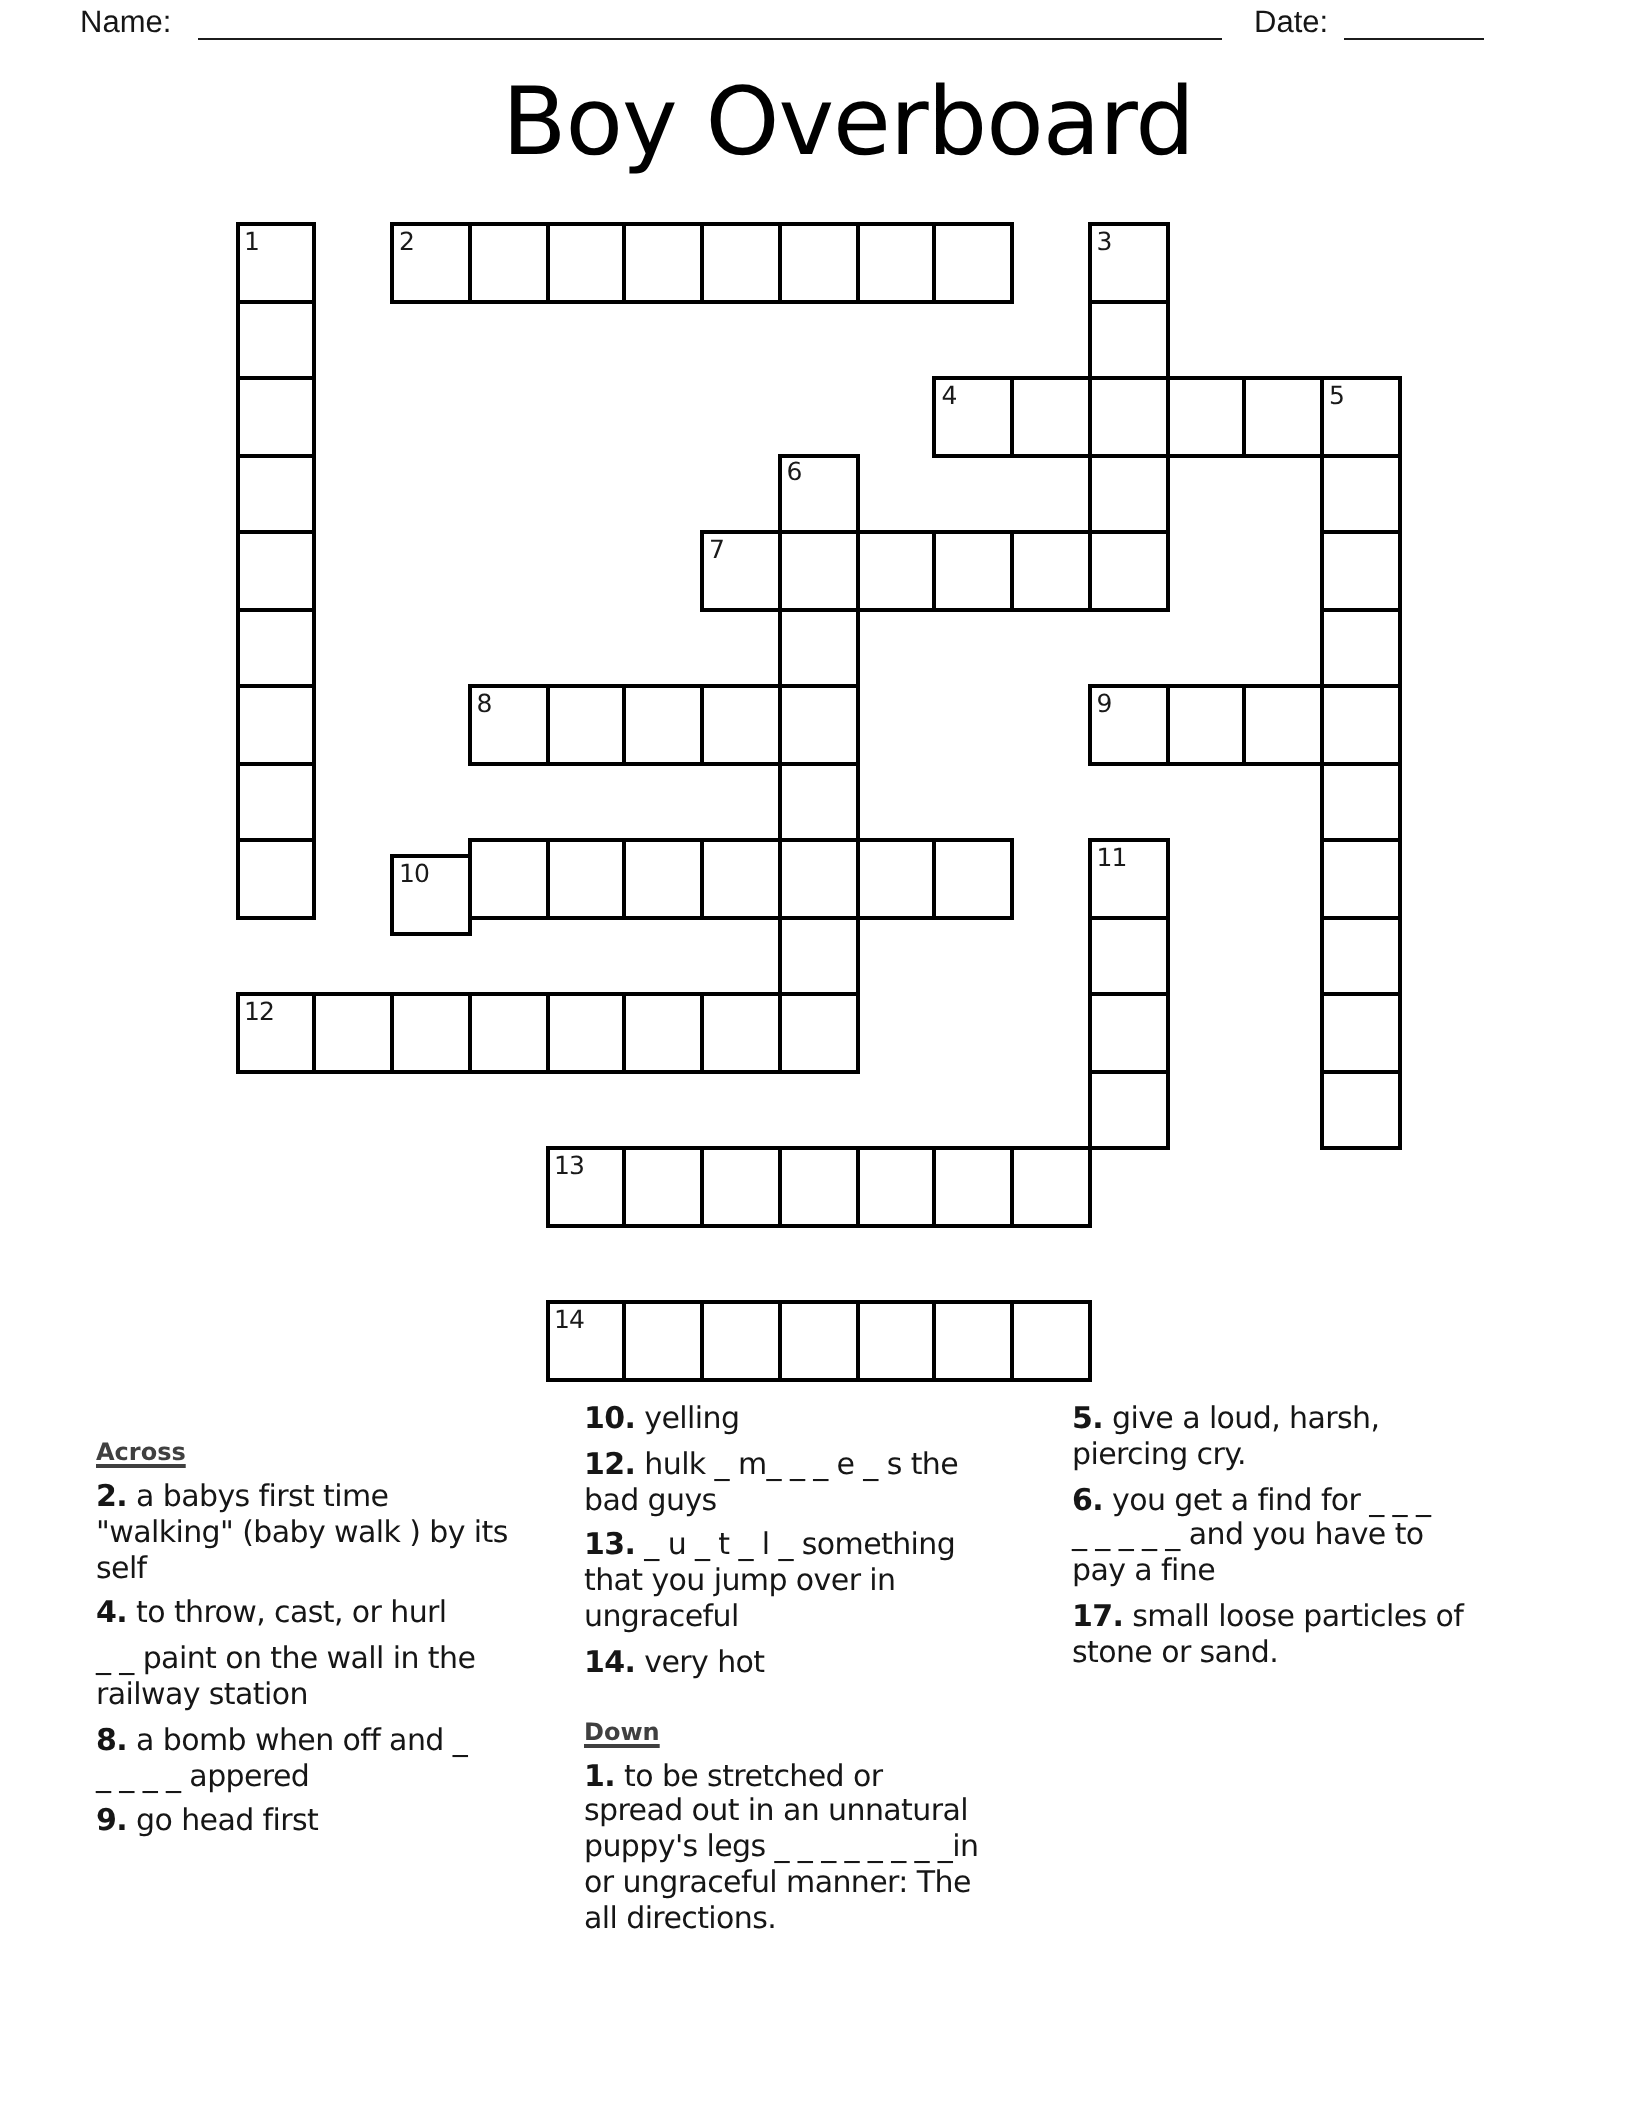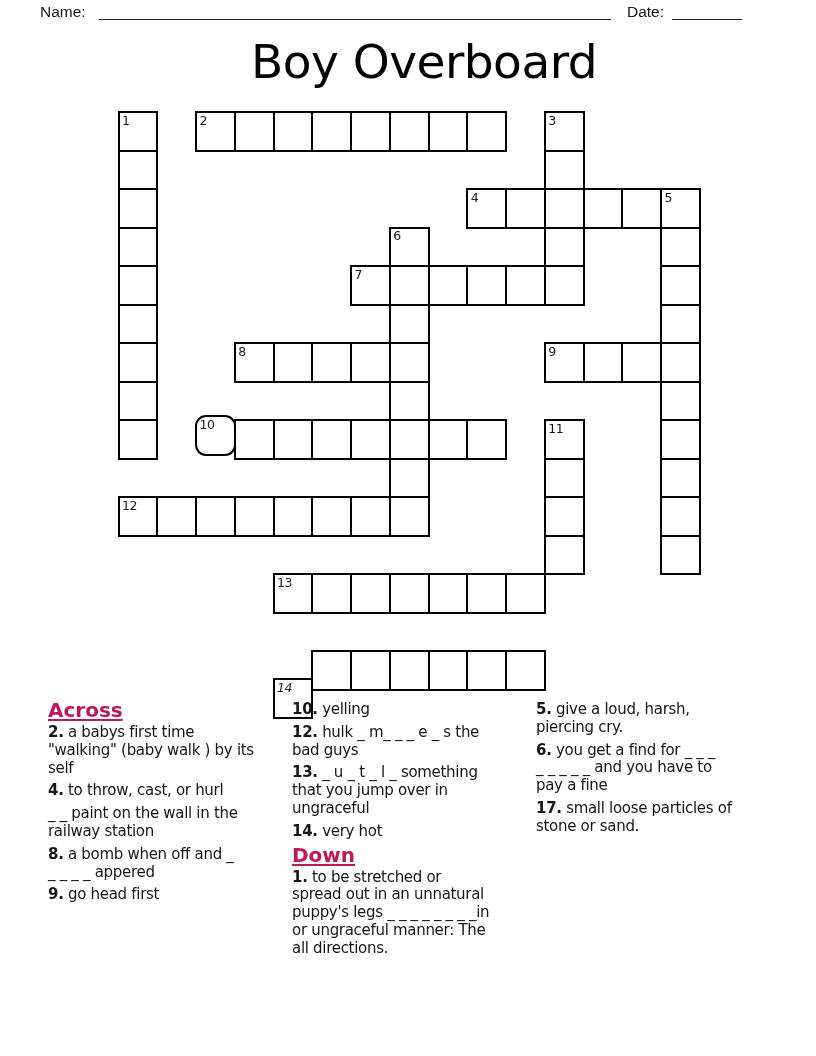--- a/index.html
+++ b/index.html
@@ -33,23 +33,23 @@
     position:absolute;left:2.5px;top:0.5px;
     font-size:12.5px;line-height:14px;color:#1a1a1a;letter-spacing:-0.5px;
   }
   
   .clues{position:absolute;left:0;top:701px;width:816px;}
   .clue-col{position:absolute;top:0;width:242px;}
   .col-1{left:48px;}
   .col-2{left:292px;}
   .col-3{left:536px;}
   .clue-heading{
-    font-size:20px;font-weight:bold;line-height:19px;margin:0 0 4px 0;
+    font-size:12px;font-weight:bold;line-height:19px;margin:16px 0 4px 0;
     text-decoration:underline;text-decoration-thickness:1.5px;text-underline-offset:2px;
-    color:#be185d;
+    color:#404040;
   }
   .clue{margin:0 0 5px 0;}
   .clue-line{
     font-size:15px;line-height:17.8px;letter-spacing:-0.3px;
     white-space:nowrap;color:#161616;
   }
   .clue-line b{font-weight:700;}
 </style>
 </head>
 <body>
@@ -134,21 +134,21 @@
     <div class="cell" style="left: 155px; top: 231px;"></div>
     <div class="cell" style="left: 193.75px; top: 231px;"></div>
     <div class="cell" style="left: 232.5px; top: 231px;"></div>
     <div class="cell" style="left: 271.25px; top: 231px;"></div>
     <div class="cell" style="left: 426.25px; top: 231px;">
       <span class="cellnum">9</span>
     </div>
     <div class="cell" style="left: 465px; top: 231px;"></div>
     <div class="cell" style="left: 503.75px; top: 231px;"></div>
     <div class="cell" style="left: 542.5px; top: 231px;"></div>
-    <div class="cell" style="left: 77.5px; top: 304px; border-radius: 11px;">
+    <div class="cell" style="left: 77.5px; top: 316px;">
       <span class="cellnum">10</span>
     </div>
     <div class="cell" style="left: 116.25px; top: 308px;"></div>
     <div class="cell" style="left: 155px; top: 308px;"></div>
     <div class="cell" style="left: 193.75px; top: 308px;"></div>
     <div class="cell" style="left: 232.5px; top: 308px;"></div>
     <div class="cell" style="left: 271.25px; top: 308px;"></div>
     <div class="cell" style="left: 310px; top: 308px;"></div>
     <div class="cell" style="left: 348.75px; top: 308px;"></div>
     <div class="cell" style="left: 426.25px; top: 308px;">
@@ -169,21 +169,21 @@
     <div class="cell" style="left: 271.25px; top: 385px;"></div>
     <div class="cell" style="left: 155px; top: 462px;">
       <span class="cellnum">13</span>
     </div>
     <div class="cell" style="left: 193.75px; top: 462px;"></div>
     <div class="cell" style="left: 232.5px; top: 462px;"></div>
     <div class="cell" style="left: 271.25px; top: 462px;"></div>
     <div class="cell" style="left: 310px; top: 462px;"></div>
     <div class="cell" style="left: 348.75px; top: 462px;"></div>
     <div class="cell" style="left: 387.5px; top: 462px;"></div>
-    <div class="cell" style="left: 155px; top: 567px; font-style: italic;">
+    <div class="cell" style="left: 155px; top: 539px;">
       <span class="cellnum">14</span>
     </div>
     <div class="cell" style="left: 193.75px; top: 539px;"></div>
     <div class="cell" style="left: 232.5px; top: 539px;"></div>
     <div class="cell" style="left: 271.25px; top: 539px;"></div>
     <div class="cell" style="left: 310px; top: 539px;"></div>
     <div class="cell" style="left: 348.75px; top: 539px;"></div>
     <div class="cell" style="left: 387.5px; top: 539px;"></div>
   </div>
 

